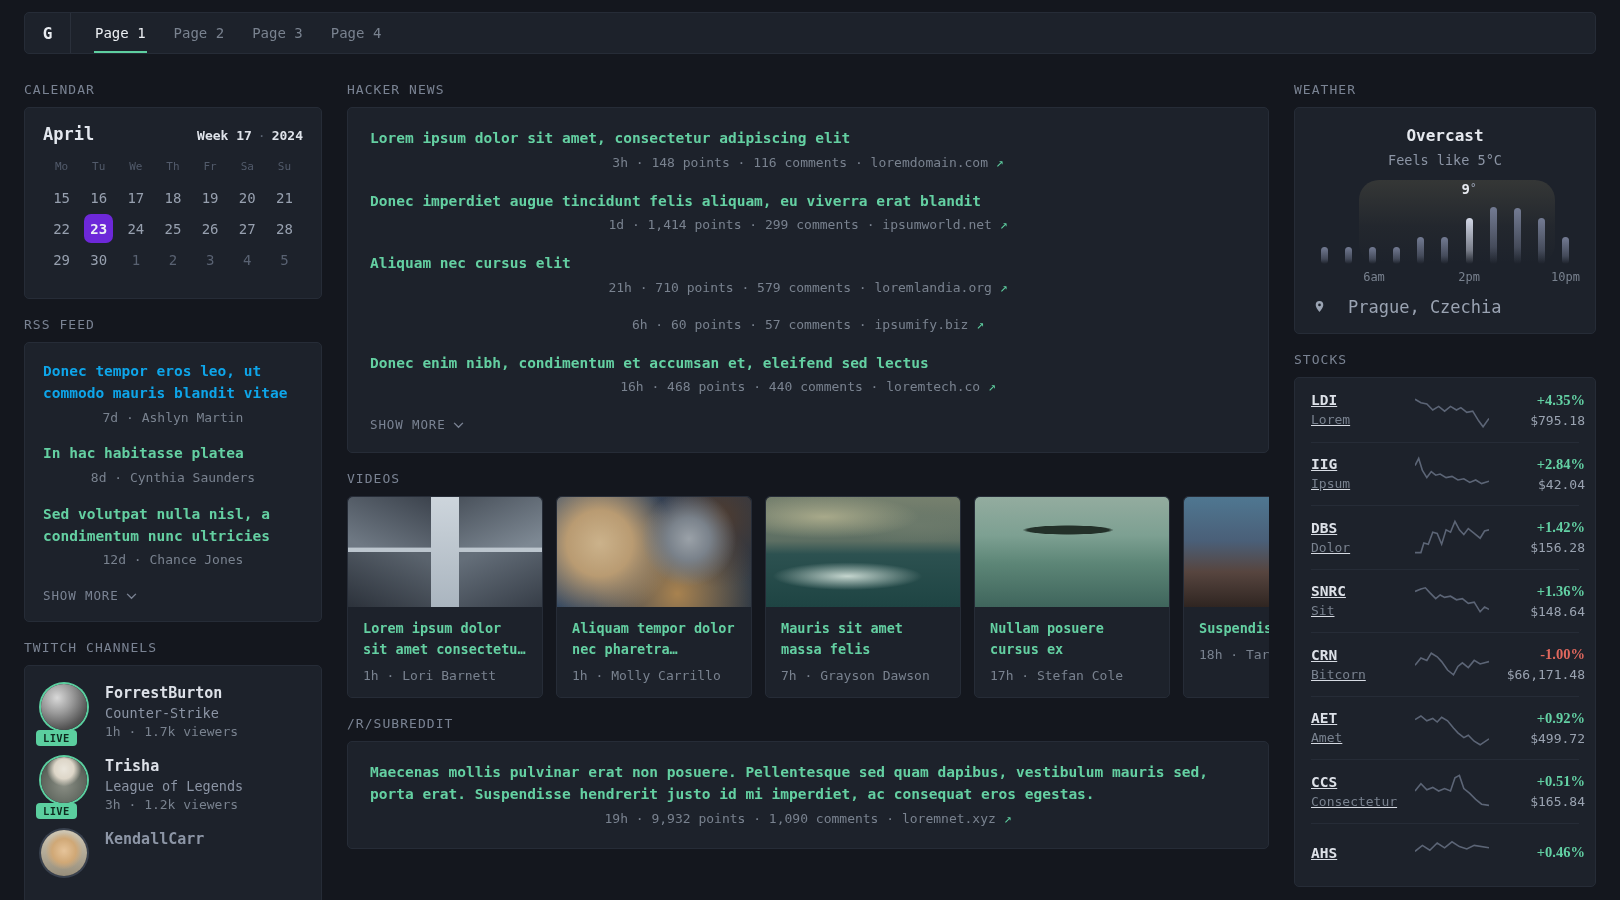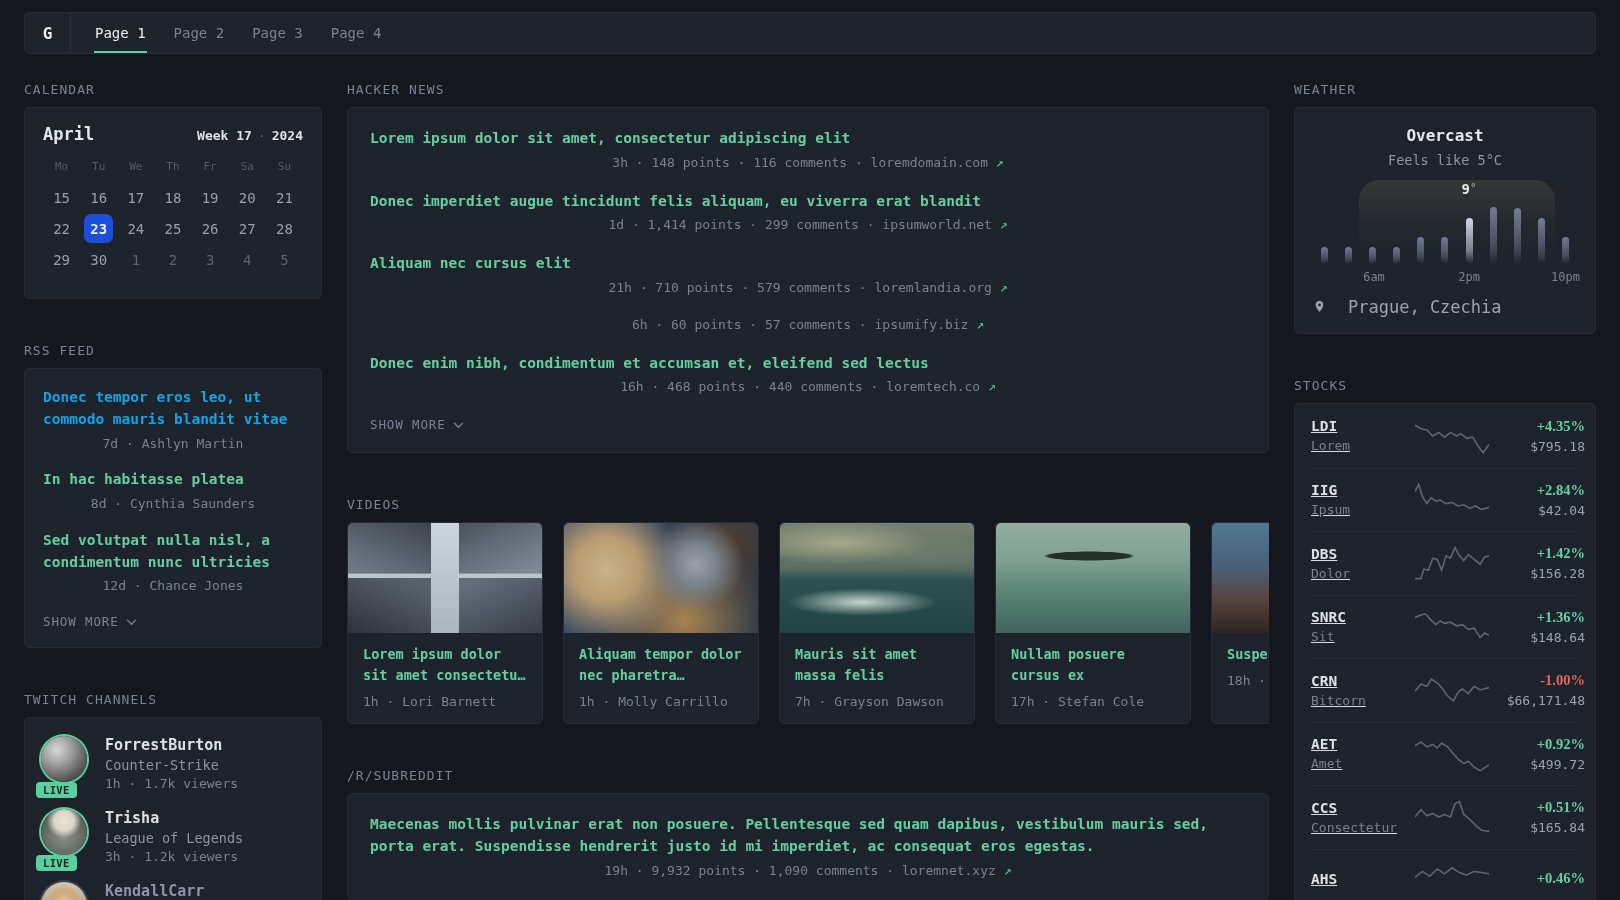--- a/index.html
+++ b/index.html
@@ -13,34 +13,34 @@
   .tabs { display:flex; align-items:stretch; padding-left:10px; }
   .tab { position:relative; display:flex; align-items:center; padding:0 14px; font-size:14px; color:#79828f; cursor:pointer; }
   .tab.active { color:#eceff3; }
   .tab.active::after { content:""; position:absolute; left:13px; right:13px; bottom:0; height:2px; background:#5ecfa0; }
 
   
   .cols { display:flex; gap:25px; margin-top:28px; }
   .col-left  { width:298px; flex:none; }
   .col-mid   { flex:1; min-width:0; }
   .col-right { width:302px; flex:none; }
-  section { display:block; margin-bottom:44px; }
+  section { display:block; margin-bottom:18px; }
   .sec-label { font-size:13px; letter-spacing:.08em; color:#7a8393; margin-bottom:10px; text-transform:uppercase; }
   .card { background:#1d222b; border:1px solid #262c37; border-radius:5px; }
 
   
   .cal-card { padding:16px 18px 14px; min-height:192px; }
   .cal-head { display:flex; align-items:baseline; justify-content:space-between; }
   .cal-month { font-size:17px; font-weight:bold; color:#e3e7ee; }
   .cal-week { font-size:13px; font-weight:bold; color:#dfe3ea; }
   .cal-week .dot { color:#5a6372; padding:0 6px; font-weight:normal; }
   .cal-grid { display:grid; grid-template-columns:repeat(7,1fr); justify-items:center; row-gap:2px; margin-top:16px; }
   .cal-wd { font-size:11px; color:#525b6b; padding-bottom:8px; }
   .cal-day { font-size:14px; color:#97a0af; width:29px; height:29px; display:flex; align-items:center; justify-content:center; border-radius:7px; }
-  .cal-day.sel { background:#1d4ed8; color:#eef1f5; font-weight:bold; }
+  .cal-day.sel { background:#6d28d9; color:#eef1f5; font-weight:bold; }
   .cal-day.dim { color:#596272; }
 
   
   .feed-card { padding:20px 22px; }
   .item-title { display:block; font-size:14.5px; font-weight:bold; color:#64d0a2; line-height:1.5; text-decoration:none; cursor:pointer; }
   .item-title.muted { color:#0ea5e9; }
   .item-meta { font-size:13px; color:#79828f; margin-top:4px; line-height:1.45;text-align:center; }
   .item-meta .domain { color:#79828f; text-decoration:none; cursor:pointer; }
   .item-meta .arrow { color:#5ecfa0; }
   .show-more { display:flex; align-items:center; gap:7px; font-size:12.5px; letter-spacing:.07em; color:#7a8393; margin-top:20px; cursor:pointer; }
@@ -62,21 +62,21 @@
   .live-badge { position:absolute; left:-5px; bottom:-7px; background:#5bcf9f; color:#0f2a1f; font-size:10.5px; font-weight:bold; padding:2px 7px; border-radius:4px; letter-spacing:.03em; }
   .tw-name { font-size:15px; font-weight:bold; color:#dde1e8; }
   .tw-row.offline .tw-name { color:#8d96a6; }
   .tw-cat { font-size:13.5px; color:#8c95a5; margin-top:3px; }
   .tw-meta { font-size:13px; color:#79828f; margin-top:3px; }
   .av-0 { background:radial-gradient(circle at 35% 30%,#d9d9d9 0%,#9b9b9b 35%,#565656 70%,#2c2c2c 100%); }
   .av-1 { background:radial-gradient(circle at 50% 26%,#eae6dc 0%,#ddd6c8 24%,rgba(221,214,200,0) 42%),radial-gradient(circle at 50% 60%,#8b8f85 0%,#5f665e 60%,#3c423c 100%); }
   .av-2 { background:radial-gradient(circle at 50% 45%,#e6c49a 0%,#d0a876 35%,rgba(208,168,118,0) 55%),linear-gradient(180deg,#cfc7b4,#978e7b); }
 
   
-  .video-row { display:flex; gap:20px; overflow:hidden; }
+  .video-row { display:flex; gap:13px; overflow:hidden; }
   .video-card { width:196px; flex:none; background:#1d222b; border:1px solid #262c37; border-radius:5px; padding-bottom:14px; cursor:pointer; }
   .thumb { height:110px; border-radius:5px 5px 0 0; }
   .video-title { font-size:13.5px; font-weight:bold; color:#64d0a2; line-height:1.55; padding:11px 15px 0; }
   .video-meta { font-size:13px; color:#79828f; padding:8px 15px 0; }
   .thumb-0 { background:
     linear-gradient(205deg,#3c434d 0%,#6e7883 90%) no-repeat 0 0/43% 46%,
     linear-gradient(155deg,#4a525c 0%,#7d8893 90%) no-repeat 100% 0/43% 46%,
     linear-gradient(25deg,#2c323b 0%,#5a636d 90%) no-repeat 0 100%/43% 50%,
     linear-gradient(335deg,#363d47 0%,#646e79 90%) no-repeat 100% 100%/43% 50%,
     linear-gradient(180deg,#cdd5dc,#aab5bf); }

